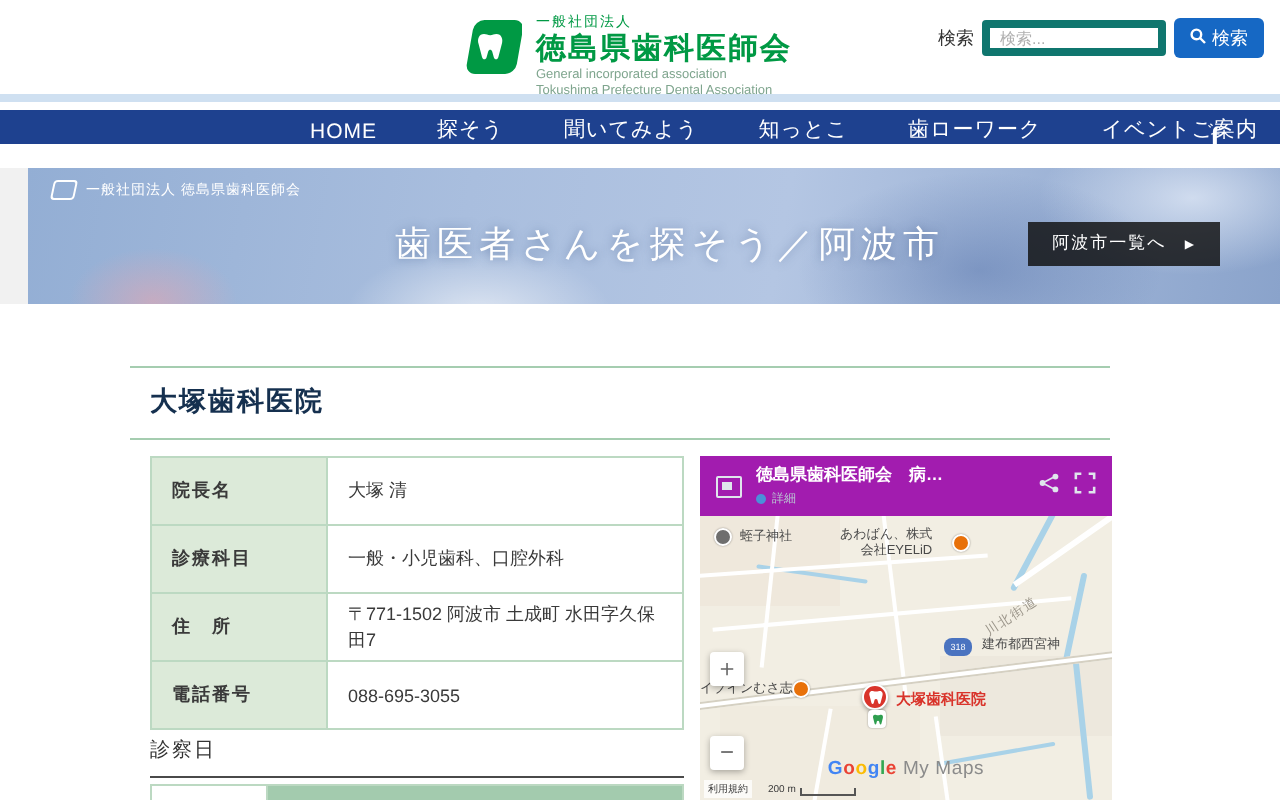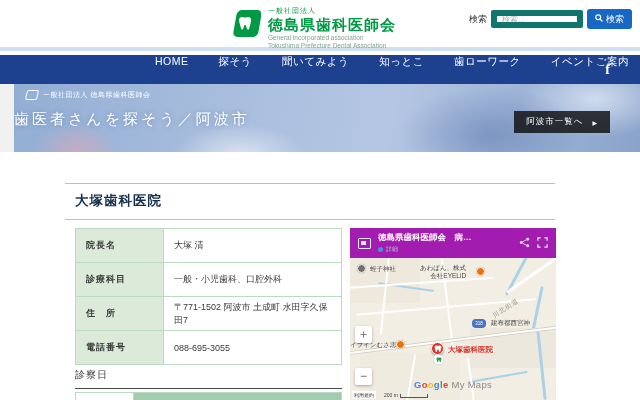--- a/index.html
+++ b/index.html
@@ -7,42 +7,42 @@
   body { position: relative; background: #fff; font-family: "Liberation Sans", sans-serif; }
 
   
   .site-header { position: absolute; top: 0; left: 0; right: 0; height: 51px; background: #fff; border-bottom: 4px solid #cfe0f1; }
   .logo { position: absolute; left: 231px; top: 6px; display: flex; gap: 7px; align-items: flex-start; }
   .logo-text .l-small { font-size: 7px; color: #009944; letter-spacing: 1px; }
   .logo-text .l-main  { font-size: 15px; font-weight: bold; color: #009944; letter-spacing: 1px; line-height: 1.2; }
   .logo-text .l-en    { font-size: 6.5px; color: #7fa58e; line-height: 1.3; }
   .search { position: absolute; right: 8px; top: 9px; display: flex; align-items: center; gap: 4px; }
   .search-label { font-size: 9px; color: #333; }
-  .search-input { width: 92px; height: 18px; border: 6px solid #0f766e; border-radius: 2px; font-size: 8px; padding: 0 5px; color: #333; font-family: "Liberation Sans", sans-serif; }
+  .search-input { width: 92px; height: 18px; border: 4px solid #0f766e; border-radius: 2px; font-size: 8px; padding: 0 5px; color: #333; font-family: "Liberation Sans", sans-serif; }
   .search-input::placeholder { color: #b0b0b0; }
   .search-btn { height: 20px; background: #1668c4; color: #fff; font-size: 9px; border: none; border-radius: 3px; padding: 0 8px; display: flex; align-items: center; gap: 3px; cursor: pointer; font-family: "Liberation Sans", sans-serif; }
 
   
-  .nav { position: absolute; top: 55px; left: 0; right: 0; height: 29px; background: #1e418f; display: flex; align-items: flex-start; padding-left: 155px; gap: 30px; }
+  .nav { position: absolute; top: 55px; left: 0; right: 0; height: 17px; background: #1e418f; display: flex; align-items: flex-end; padding-left: 155px; gap: 30px; }
   .nav-item { color: #fff; font-size: 10.5px; letter-spacing: .5px; cursor: pointer; }
   .fb-icon { position: absolute; right: 30px; top: 55px; height: 29px; display: flex; align-items: center; color: #fff; font-size: 14px; font-weight: bold; cursor: pointer; font-family: "Liberation Serif", serif; }
 
   
   .hero-strip { position: absolute; left: 0; top: 84px; width: 14px; height: 68px; background: #f1f1f1; }
   .hero { position: absolute; left: 14px; top: 84px; right: 0; height: 68px; overflow: hidden;
     background:
       radial-gradient(60px 38px at 10% 98%, rgba(232,165,175,.55), transparent 70%),
       radial-gradient(95px 48px at 36% 108%, rgba(255,255,255,.6), transparent 70%),
       radial-gradient(130px 70px at 76% 75%, rgba(62,94,156,.38), transparent 70%),
       radial-gradient(110px 55px at 93% 22%, rgba(223,232,246,.8), transparent 70%),
       linear-gradient(100deg, #93aed4 0%, #a9bede 35%, #b4c6e3 60%, #8aa3cb 100%);
   }
   .hero-brand { position: absolute; left: 12px; top: 6px; display: flex; gap: 5px; align-items: center; color: #fff; font-size: 7px; letter-spacing: .5px; }
   .hero-brand .mini-mark { width: 12px; height: 10px; border: 1px solid #fff; border-radius: 2px; transform: skewX(-12deg); display: flex; align-items: center; justify-content: center; font-size: 6px; }
-  .hero-title { position: absolute; left: 0; right: 0; top: 26px; color: #fff; font-size: 15px; letter-spacing: 3px; text-shadow: 0 0 5px rgba(70,95,140,.55); }
+  .hero-title { position: absolute; left: 16px; right: 0; top: 26px; text-align: center; color: #fff; font-size: 18px; letter-spacing: 3px; text-shadow: 0 0 5px rgba(70,95,140,.55); }
   .hero-btn { position: absolute; right: 30px; top: 27px; background: rgba(15,15,15,.82); color: #fff; font-size: 8.5px; padding: 5px 12px; display: flex; align-items: center; gap: 9px; border: none; cursor: pointer; letter-spacing: 1px; font-family: "Liberation Sans", sans-serif; }
   .hero-btn .arr { font-size: 6px; }
 
   
   .title-band { position: absolute; left: 65px; top: 183px; width: 490px; border-top: 1px solid #a5cdb0; border-bottom: 1px solid #a5cdb0; padding: 8px 10px 9px; }
   .title-band h1 { font-size: 13.5px; font-weight: bold; color: #15304f; letter-spacing: 1px; }
 
   .info-table { position: absolute; left: 75px; top: 228px; width: 267px; border-collapse: collapse; }
   .info-table td { border: 1px solid #bcd9c2; font-size: 9px; color: #3a3a3a; padding: 0 10px; height: 34px; }
   .info-table td.lbl { background: #dcead9; width: 88px; font-weight: 600; letter-spacing: 1px; }

